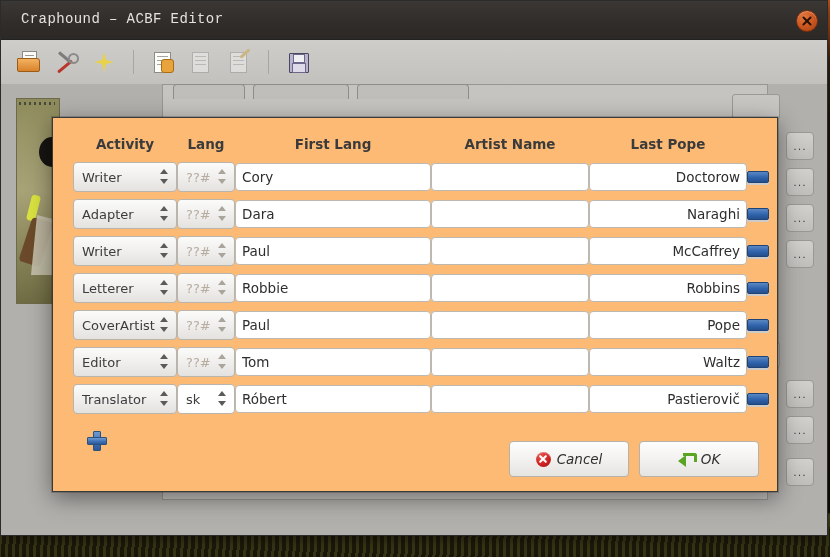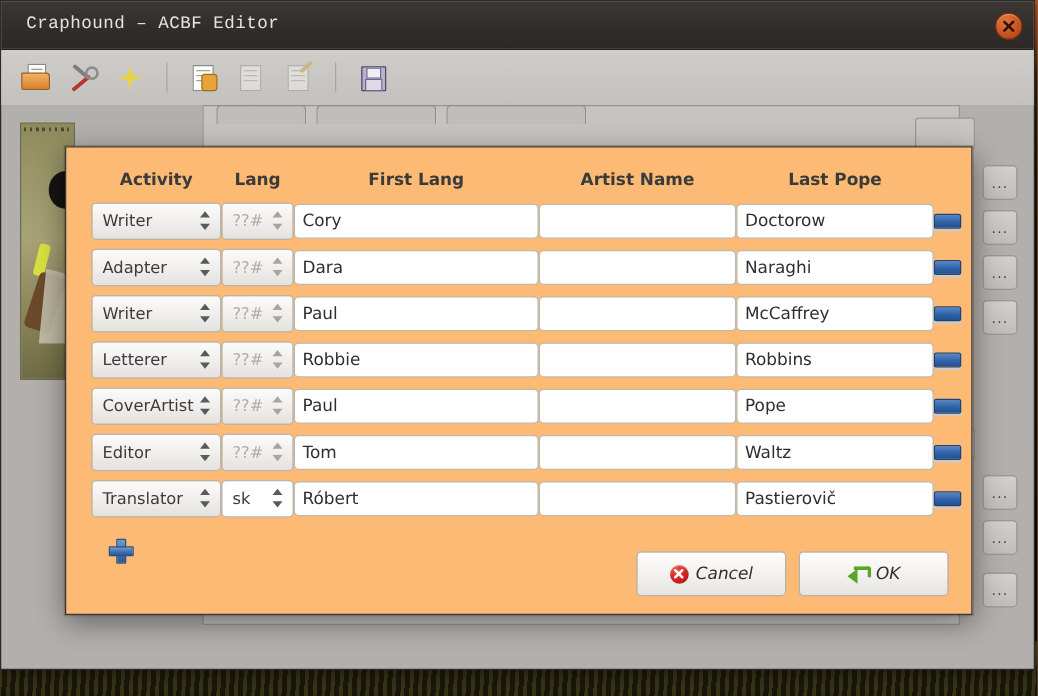--- a/index.html
+++ b/index.html
@@ -161,21 +161,21 @@
 
   .tinput{
     box-sizing:border-box;height:28px;width:100%;
     background:#ffffff;border:1px solid #bdb9b1;border-radius:4px;
     font-size:13.5px;color:#2e2e2e;padding:0 6px;
     font-family:"DejaVu Sans", sans-serif;
     outline:none;
   }
   td.td-first .tinput{width:196px;}
   td.td-middle .tinput{width:158px;}
-  td.td-last .tinput{width:158px;}
+  td.td-last .tinput{width:158px;text-align:right;}
 
   .rm-btn{
     width:20px;height:10px;margin:0 auto;
     background:linear-gradient(180deg,#5b88c4 0%,#2f63ab 55%,#244f8c 100%);
     border:1px solid #1d4478;border-radius:2px;
     box-shadow:0 2px 0 rgba(200,205,212,.9);
     cursor:pointer;display:block;
   }
   #addrow{margin:10px 0 0 14px;}
   .plus{

